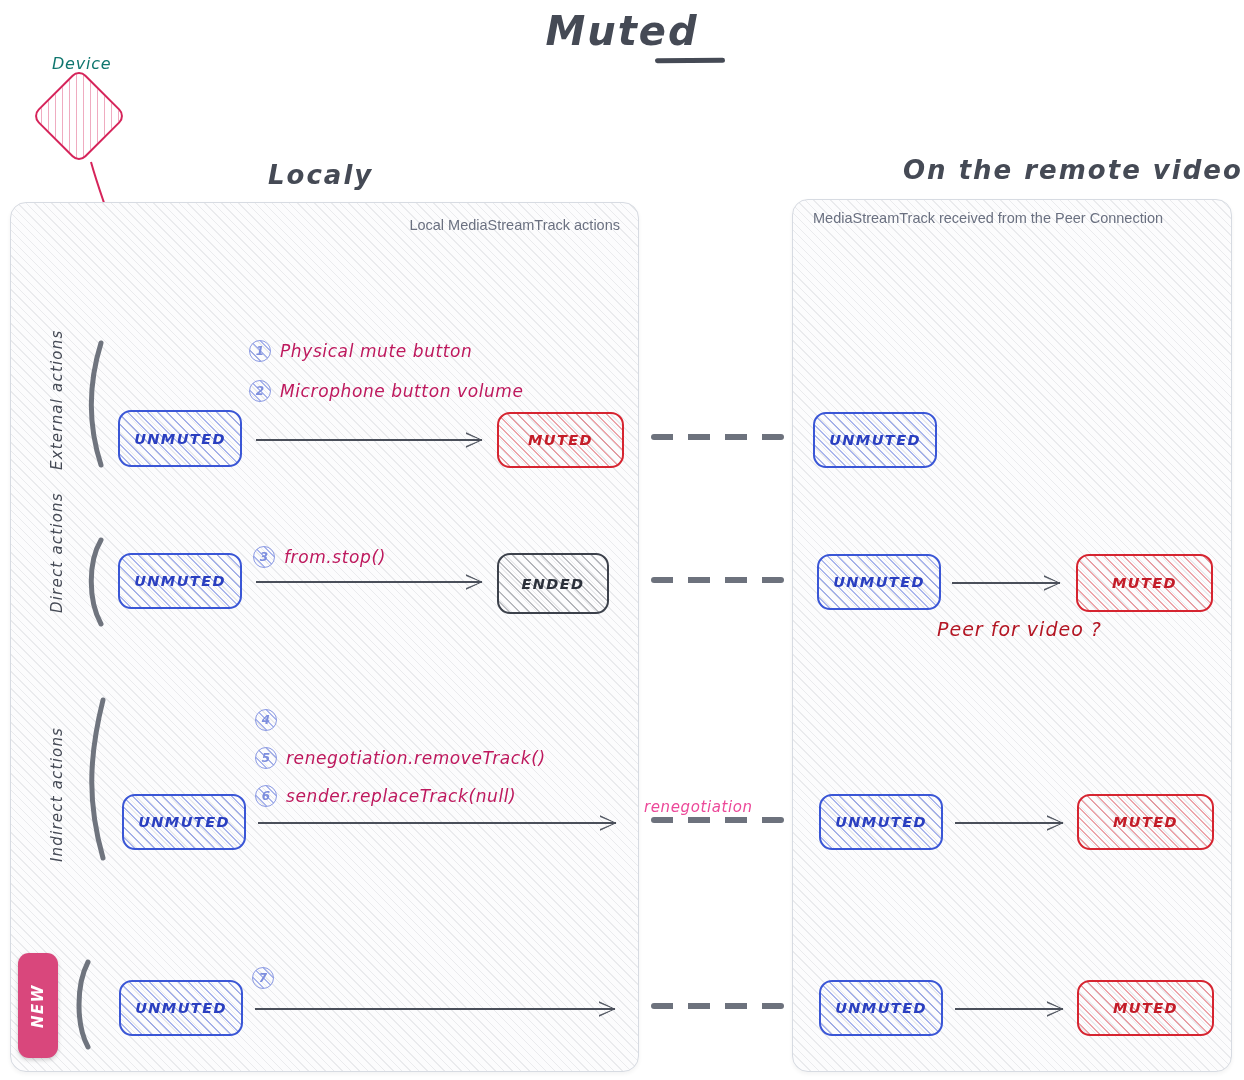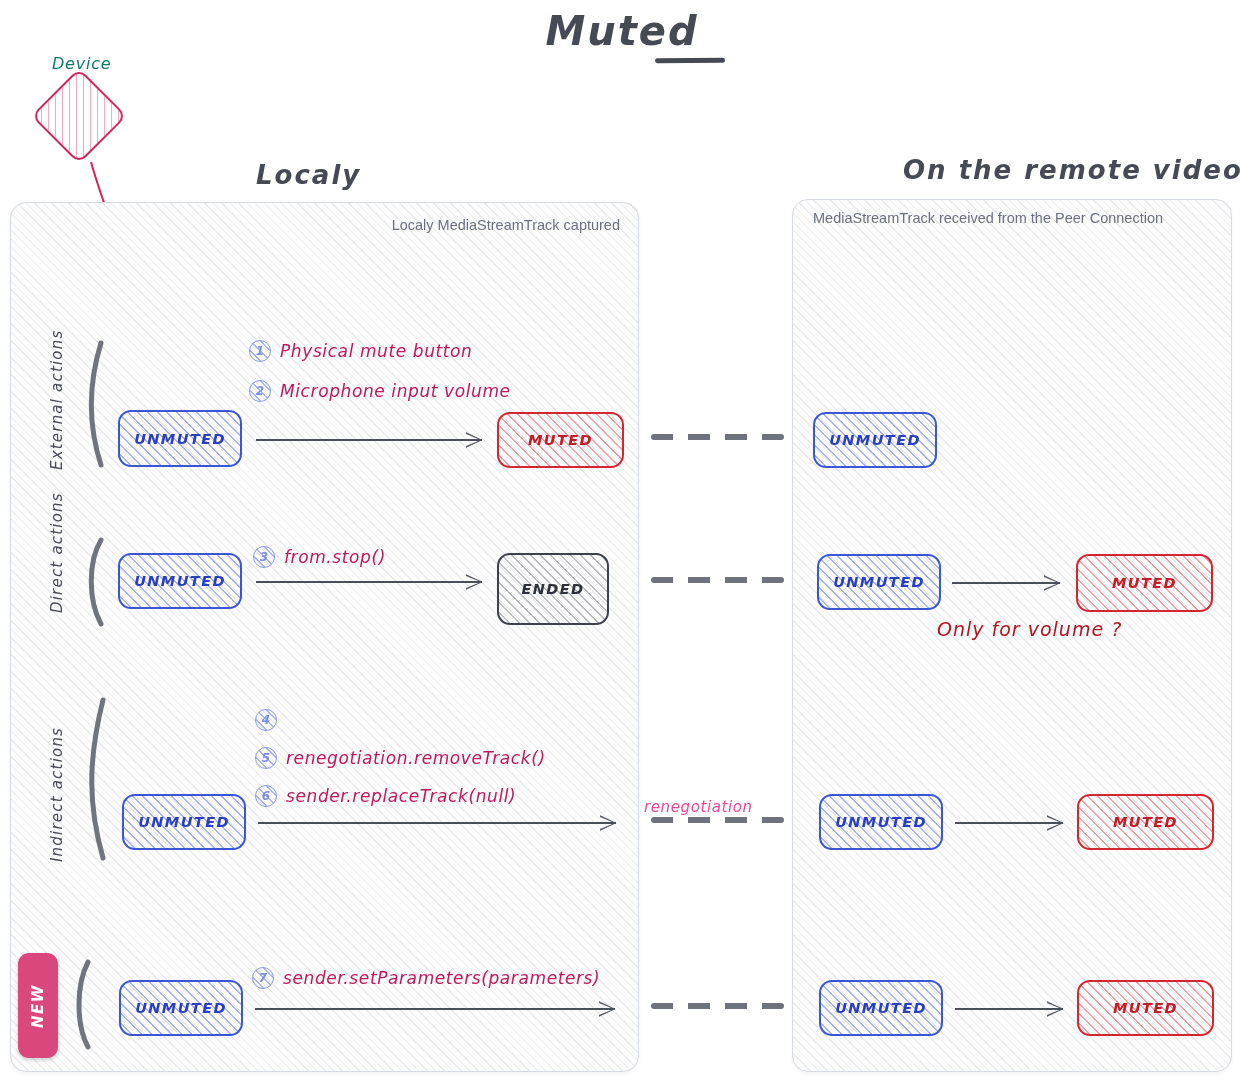--- a/index.html
+++ b/index.html
@@ -87,21 +87,21 @@
   .col-heading {
     position: absolute;
     font-family: "DejaVu Sans", sans-serif;
     font-size: 26px;
     font-weight: 600;
     font-style: italic;
     letter-spacing: 2px;
     color: #454a55;
     white-space: nowrap;
   }
-  #heading-local  { left: 256px; top: 160px; }
+  #heading-local  { left: 268px; top: 160px; }
   #heading-remote { left: 903px; top: 155px; }
 
   
   .panel {
     position: absolute;
     border: 1.4px solid #d7dbe2;
     border-radius: 16px;
     box-sizing: border-box;
     box-shadow: 0 2px 4px rgba(0,0,0,0.05);
     background-color: #fcfcfd;
@@ -323,21 +323,21 @@
 
 <svg style="position:absolute;left:0;top:0;width:1244px;height:1080px;pointer-events:none;overflow:visible">
   <path d="M91,162 C110,230 150,320 172,388" stroke="#d6245a" stroke-width="2" fill="none"></path>
   <path d="M172,392 L158,373 M172,392 L176,366" stroke="#d6245a" stroke-width="2" fill="none"></path>
 </svg>
 
 <div class="col-heading" id="heading-local">Localy</div>
 <div class="col-heading" id="heading-remote">On the remote video</div>
 
 <div class="panel hatch-grey" id="panel-local">
-  <div class="panel-caption" id="caption-local">Localy MediaStreamTrack captured</div>
+  <div class="panel-caption" id="caption-local">Local MediaStreamTrack actions</div>
 </div>
 
 <div class="panel hatch-grey" id="panel-remote">
   <div class="panel-caption" id="caption-remote">MediaStreamTrack received from the Peer Connection</div>
 </div>
 
 <div class="group-label" style="left:48px; top:470px;">External actions</div>
 <div class="group-label" style="left:48px; top:613px;">Direct actions</div>
 <div class="group-label" style="left:48px; top:862px;">Indirect actions</div>
 
@@ -347,21 +347,21 @@
   <path d="M103,700 C88,760 88,805 103,858" stroke="#6f747e" stroke-width="5" fill="none" stroke-linecap="round"></path>
   <path d="M88,962 C76,985 76,1025 88,1047" stroke="#6f747e" stroke-width="5" fill="none" stroke-linecap="round"></path>
 </svg>
 
 <div class="action-item" style="left:249px; top:340px;">
   <span class="action-num hatch-blue">1</span>
   <span class="action-label">Physical mute button</span>
 </div>
 <div class="action-item" style="left:249px; top:380px;">
   <span class="action-num hatch-blue">2</span>
-  <span class="action-label">Microphone input volume</span>
+  <span class="action-label">Microphone button volume</span>
 </div>
 
 <div class="state-box state-unmuted hatch-blue" style="left:118px; top:410px; width:124px; height:57px;">UNMUTED</div>
 
 <div class="arrow" style="left:256px; top:439px; width:226px;">
   <span class="shaft"></span>
   <span class="head"></span>
 </div>
 
 <div class="state-box state-muted hatch-red" style="left:497px; top:412px; width:127px; height:56px;">MUTED</div>
@@ -375,34 +375,34 @@
   <span class="action-label">from.stop()</span>
 </div>
 
 <div class="state-box state-unmuted hatch-blue" style="left:118px; top:553px; width:124px; height:56px;">UNMUTED</div>
 
 <div class="arrow" style="left:256px; top:581px; width:226px;">
   <span class="shaft"></span>
   <span class="head"></span>
 </div>
 
-<div class="state-box state-ended hatch-dark" style="left:497px; top:553px; width:112px; height:72px;">ENDED</div>
+<div class="state-box state-ended hatch-dark" style="left:497px; top:553px; width:112px; height:61px;">ENDED</div>
 
 <div class="dashed-sep" style="left:651px; top:577px; width:133px;"></div>
 
 <div class="state-box state-unmuted hatch-blue" style="left:817px; top:554px; width:124px; height:56px;">UNMUTED</div>
 
 <div class="arrow" style="left:952px; top:582px; width:108px;">
   <span class="shaft"></span>
   <span class="head"></span>
 </div>
 
 <div class="state-box state-muted hatch-red" style="left:1076px; top:554px; width:137px; height:58px;">MUTED</div>
 
-<div class="annotation" id="annotation-onlyvideo">Only for volume ?</div>
+<div class="annotation" id="annotation-onlyvideo">Peer for video ?</div>
 
 <div class="action-item" style="left:255px; top:709px;">
   <span class="action-num hatch-blue">4</span>
 </div>
 <div class="action-item" style="left:255px; top:747px;">
   <span class="action-num hatch-blue">5</span>
   <span class="action-label">renegotiation.removeTrack()</span>
 </div>
 <div class="action-item" style="left:255px; top:785px;">
   <span class="action-num hatch-blue">6</span>
@@ -428,21 +428,20 @@
 </div>
 
 <div class="state-box state-muted hatch-red" style="left:1077px; top:794px; width:137px; height:56px;">MUTED</div>
 
 <div id="new-badge">
   <span id="new-badge-label">NEW</span>
 </div>
 
 <div class="action-item" style="left:252px; top:967px;">
   <span class="action-num hatch-blue">7</span>
-  <span class="action-label">sender.setParameters(parameters)</span>
 </div>
 
 <div class="state-box state-unmuted hatch-blue" style="left:119px; top:980px; width:124px; height:56px;">UNMUTED</div>
 
 <div class="arrow" style="left:255px; top:1008px; width:360px;">
   <span class="shaft"></span>
   <span class="head"></span>
 </div>
 
 <div class="dashed-sep" style="left:651px; top:1003px; width:133px;"></div>

